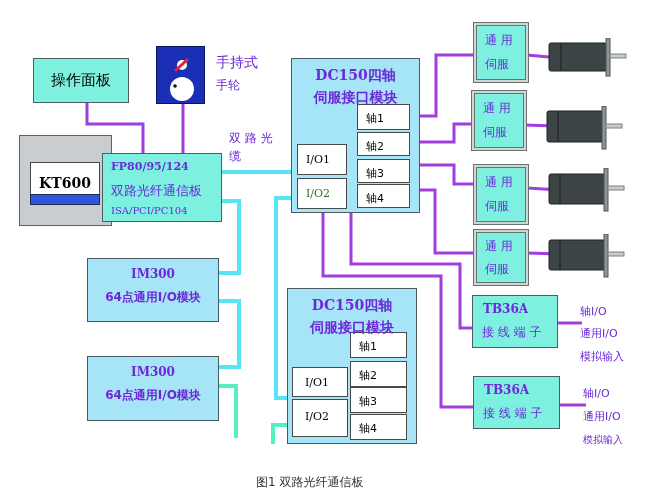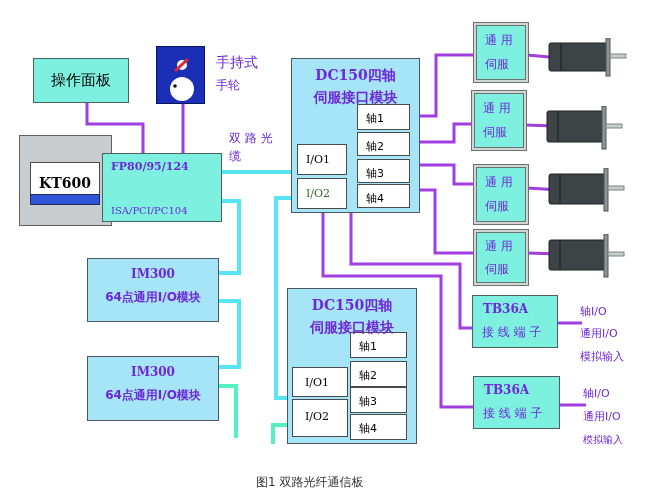--- a/index.html
+++ b/index.html
@@ -62,20 +62,21 @@
 
 <div class="box" style="left:19px;top:135px;width:93px;height:91px;background:#c9cdcf;border:1px solid #606060;">
   <div class="box white serif b" style="left:10px;top:4px;width:70px;height:42px;display:flex;align-items:center;justify-content:center;font-size:14px;margin-top:22px;">
     <span>KT600</span>
   </div>
   <div class="box" style="left:10px;top:58px;width:70px;height:11px;background:#2f55d8;border:1px solid #202a55;"></div>
 </div>
 
 <div class="box teal" style="left:102px;top:153px;width:120px;height:69px;">
   <div class="lbl serif b" style="left:8px;top:6px;font-size:11px;">FP80/95/124</div>
+  <div class="lbl" style="left:8px;top:28px;font-size:13px;">双路光纤通信板</div>
   <div class="lbl serif" style="left:8px;top:51px;font-size:10px;text-align:center;">ISA/PCI/PC104</div>
 </div>
 
 <div class="lbl" style="left:229px;top:130px;font-size:12px;">双 路 光</div>
 <div class="lbl" style="left:229px;top:148px;font-size:12px;">缆</div>
 
 <div class="box blue" style="left:291px;top:58px;width:129px;height:155px;">
   <div class="lbl serif b c" style="left:0;width:127px;top:8px;font-size:14px;">DC150四轴</div>
   <div class="lbl b c" style="left:0;width:127px;top:30px;font-size:14px;">伺服接口模块</div>
   <div class="box white" style="left:65px;top:45px;width:53px;height:26px;font-size:11px;padding:6px 0 0 8px;"><span>轴1</span></div>

